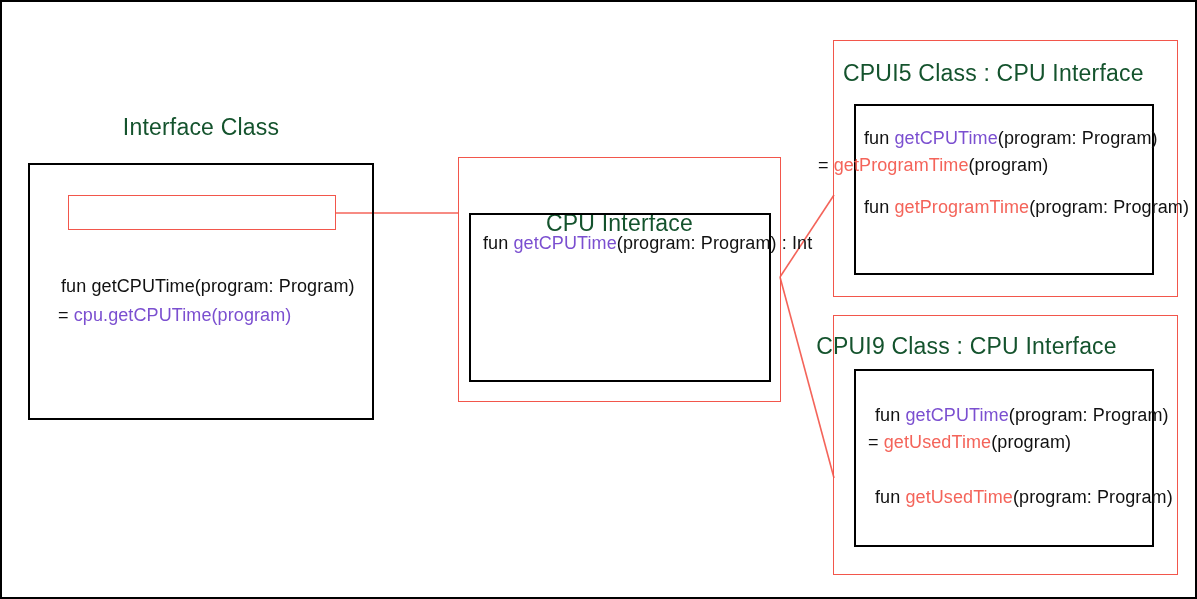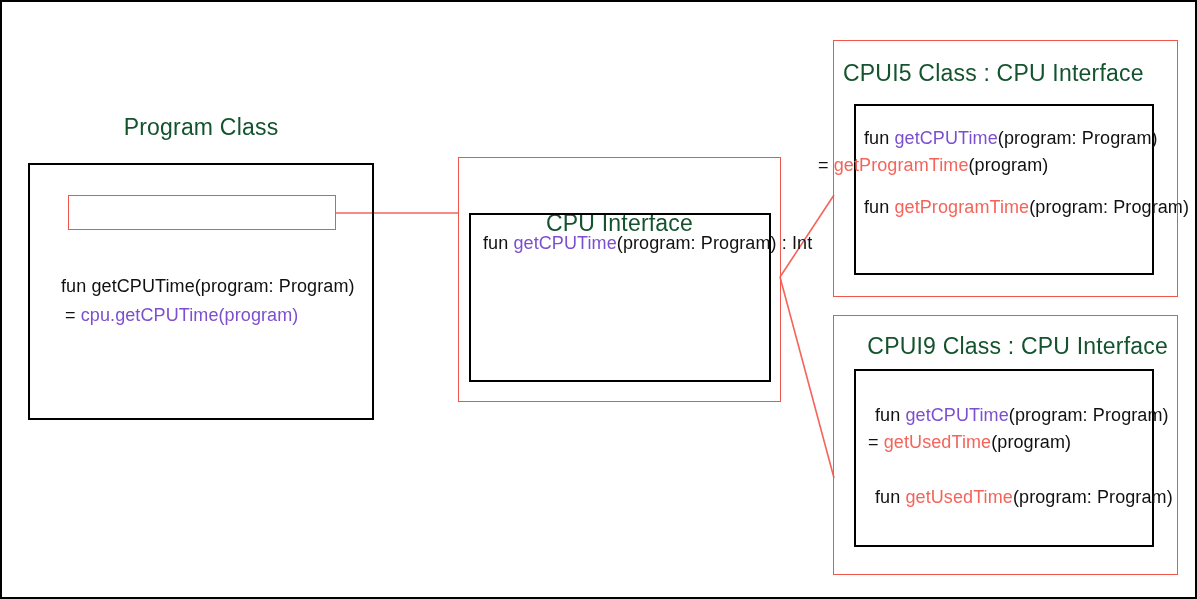--- a/index.html
+++ b/index.html
@@ -66,39 +66,39 @@
     white-space: nowrap;
     letter-spacing: 0.2px;
   }
 
   
   #computer-title { left: 26px; top: 112px; width: 346px; }
   #computer-box   { left: 26px; top: 161px; width: 346px; height: 257px; }
   #valcpu-box     { left: 66px; top: 193px; width: 268px; height: 35px; }
   #valcpu-text    { left: 76px; top: 199px; }
   #computer-l1    { left: 59px; top: 274px; }
-  #computer-l2    { left: 63px; top: 303px; text-align: center; }
+  #computer-l2    { left: 56px; top: 303px; text-align: center; }
 
   
   #cpuif-outer { left: 456px; top: 155px; width: 323px; height: 245px; }
   #cpuif-title { left: 456px; top: 168px; width: 323px; margin-top: 40px; }
   #cpuif-inner { left: 467px; top: 211px; width: 302px; height: 169px; }
   #cpuif-l1    { left: 481px; top: 231px; }
 
   
   #cpui5-outer { left: 831px; top: 38px; width: 345px; height: 257px; }
   #cpui5-title { left: 841px; top: 58px; width: 325px; text-align: left; }
   #cpui5-inner { left: 852px; top: 102px; width: 300px; height: 171px; }
   #cpui5-l1    { left: 862px; top: 126px; }
   #cpui5-l2    { left: 816px; top: 153px; }
   #cpui5-l3    { left: 862px; top: 195px; }
 
   
   #cpui9-outer { left: 831px; top: 313px; width: 345px; height: 260px; }
-  #cpui9-title { left: 841px; top: 331px; width: 325px; text-align: right; }
+  #cpui9-title { left: 802px; top: 331px; width: 325px; text-align: center; }
   #cpui9-inner { left: 852px; top: 367px; width: 300px; height: 178px; }
   #cpui9-l1    { left: 873px; top: 403px; }
   #cpui9-l2    { left: 866px; top: 430px; }
   #cpui9-l3    { left: 873px; top: 485px; }
 </style>
 </head>
 <body>
 
 <div id="canvas">
 
@@ -106,21 +106,21 @@
 
     <line x1="334" y1="211" x2="456" y2="211" stroke="#f4645a" stroke-width="1.6"></line>
 
     <line x1="779" y1="275" x2="779" y2="275" stroke="#f4645a" stroke-width="1.6"></line>
 
     <line x1="778" y1="275" x2="832" y2="193" stroke="#f4645a" stroke-width="1.6"></line>
 
     <line x1="778" y1="275" x2="832" y2="476" stroke="#f4645a" stroke-width="1.6"></line>
   </svg>
 
-  <div class="title" id="computer-title">Program Class</div>
+  <div class="title" id="computer-title">Interface Class</div>
 
   <div class="box box-black" id="computer-box"></div>
 
   <div class="box box-red" id="valcpu-box"></div>
 
 
   <div class="code-line" id="computer-l1">fun getCPUTime(program: Program)</div>
 
   <div class="code-line" id="computer-l2">
     <span class="kw">= </span><span class="m-purple">cpu.getCPUTime(program)</span>

